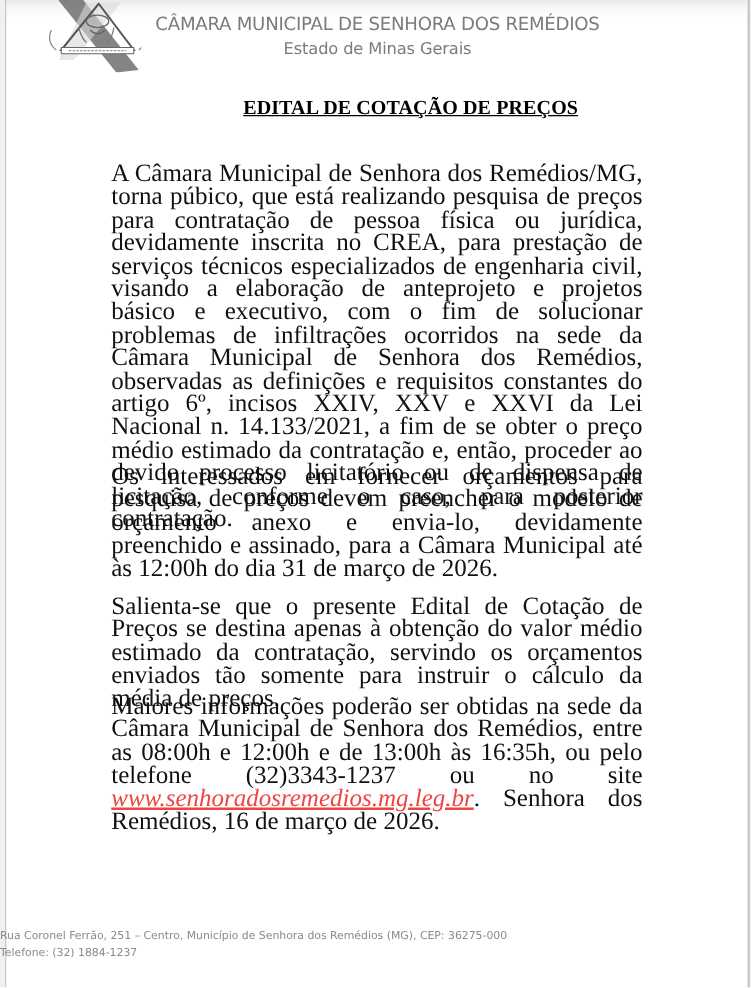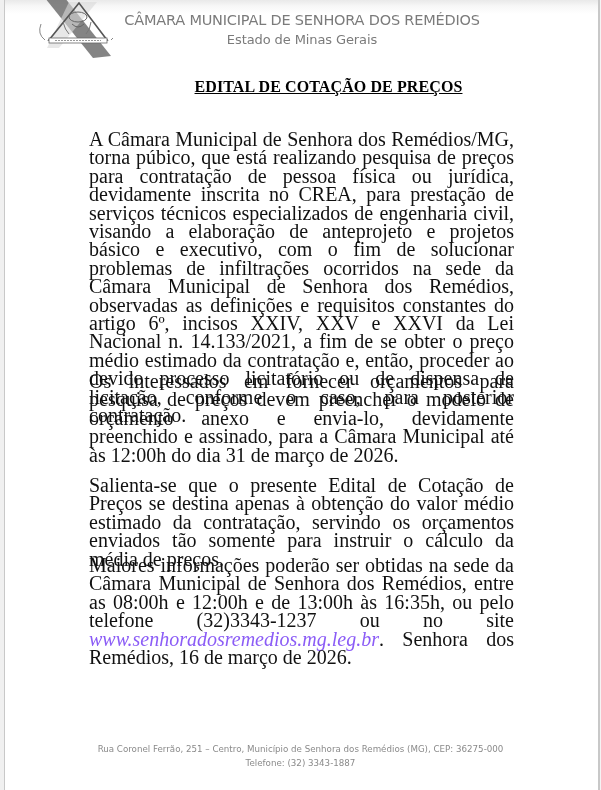--- a/index.html
+++ b/index.html
@@ -39,24 +39,24 @@
   .body-text {
     position: absolute; left: 89px; width: 425px;
     font-family: "Liberation Serif", serif; font-size: 20px; line-height: 18.4px;
     color: #111; text-align: justify;
   }
   .p1 { top: 130px; }
   .p2 { top: 372px; }
   .p3 { top: 476px; }
   .p4 { top: 556px; }
   .body-text a {
-    color: #8b5cf6; font-style: italic; 
+    color: #ef4444; font-style: italic; text-decoration: underline;
   }
   .footer {
-    position: absolute; left: 0; top: 742px; width: 601px; text-align: center;
+    position: absolute; left: 0; top: 742px; width: 601px; text-align: left;
     font-family: "DejaVu Sans", sans-serif; font-size: 8.7px; line-height: 14px; color: #8a8a8a;
   }
 </style>
 </head>
 <body>
 
 <div class="page-edge-left"></div>
 <div class="page-edge-right"></div>
 
 <div class="page">
@@ -85,14 +85,14 @@
 
 <div class="doc-title">EDITAL DE COTAÇÃO DE PREÇOS</div>
 
 <p class="body-text p1" style="margin:0">A Câmara Municipal de Senhora dos Remédios/MG, torna púbico, que está realizando pesquisa de preços para contratação de pessoa física ou jurídica, devidamente inscrita no CREA, para prestação de serviços técnicos especializados de engenharia civil, visando a elaboração de anteprojeto e projetos básico e executivo, com o fim de solucionar problemas de infiltrações ocorridos na sede da Câmara Municipal de Senhora dos Remédios, observadas as definições e requisitos constantes do artigo 6º, incisos XXIV, XXV e XXVI da Lei Nacional n. 14.133/2021, a fim de se obter o preço médio estimado da contratação e, então, proceder ao devido processo licitatório ou de dispensa de licitação, conforme o caso, para posterior contratação.</p>
 <p class="body-text p2" style="margin:0">Os interessados em fornecer orçamentos para pesquisa de preços devem preencher o modelo de orçamento anexo e envia-lo, devidamente preenchido e assinado, para a Câmara Municipal até às 12:00h do dia 31 de março de 2026.</p>
 <p class="body-text p3" style="margin:0">Salienta-se que o presente Edital de Cotação de Preços se destina apenas à obtenção do valor médio estimado da contratação, servindo os orçamentos enviados tão somente para instruir o cálculo da média de preços.</p>
 <p class="body-text p4" style="margin:0"><span>Maiores informações poderão ser obtidas na sede da Câmara Municipal de Senhora dos Remédios, entre as 08:00h e 12:00h e de 13:00h às 16:35h, ou pelo telefone (32)3343-1237 ou no site </span><a>www.senhoradosremedios.mg.leg.br</a><span>. Senhora dos Remédios, 16 de março de 2026.</span></p>
 
 <div class="footer">
   <div>Rua Coronel Ferrão, 251 – Centro, Município de Senhora dos Remédios (MG), CEP: 36275-000</div>
-  <div>Telefone: (32) 3343-1887</div>
+  <div>Telefone: (32) 1884-1237</div>
 </div>
 
 </body></html>

